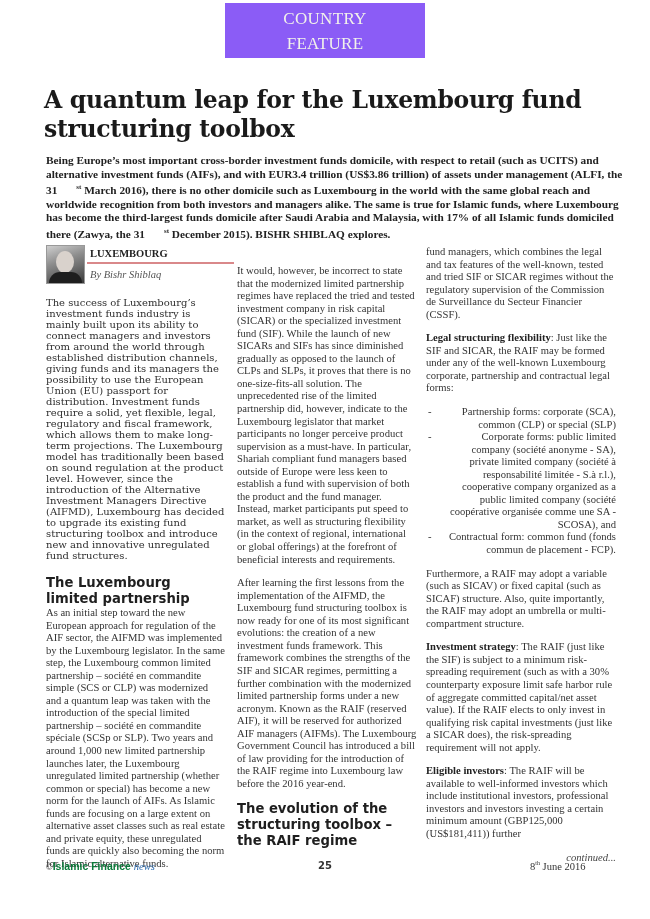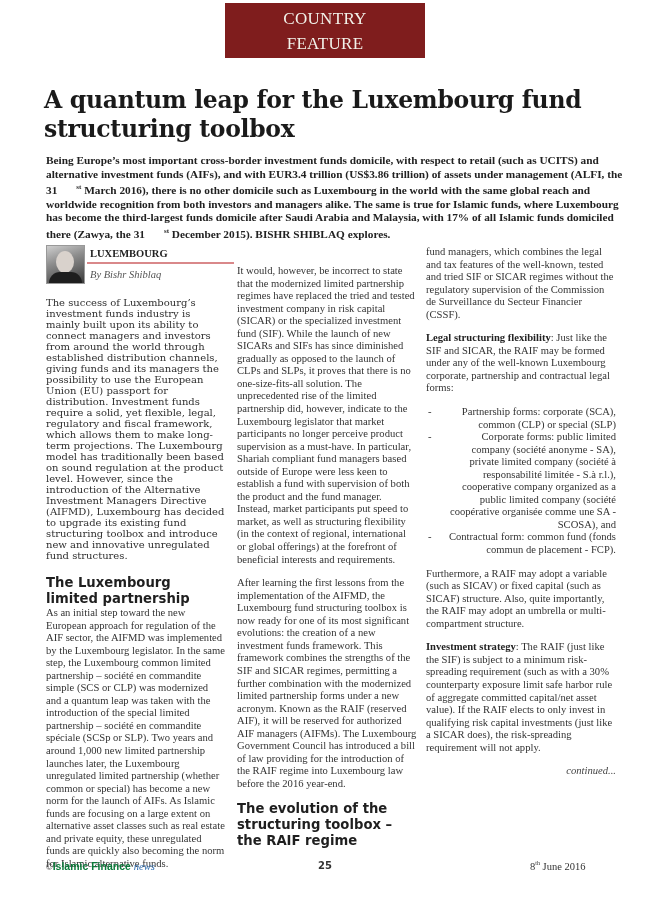--- a/index.html
+++ b/index.html
@@ -1,19 +1,19 @@
 <!DOCTYPE html>
 <html><head>
   <meta charset="utf-8">
   <style>
     html, body { margin: 0; padding: 0; background: #ffffff; }
     body { width: 650px; height: 919px; position: relative; overflow: hidden; color: #2a2a2a; }
     .banner {
       position: absolute; left: 225px; top: 3px; width: 200px; height: 55px;
-      background: #7f1d1d; color: #f2f2ea; text-align: center;
+      background: #8b5cf6; color: #f2f2ea; text-align: center;
       font-family: "Liberation Serif", serif; font-size: 17px; line-height: 17px;
       display: flex; flex-direction: column; justify-content: center; letter-spacing: 0.3px; gap: 8px;
     }
     .title {
       position: absolute; left: 44px; top: 86px; width: 580px;
       font-family: "DejaVu Serif", serif; font-weight: bold; font-size: 23.5px; line-height: 29px;
       color: #1a1a1a; margin: 0; letter-spacing: -0.3px;
     }
     .standfirst {
       position: absolute; left: 46px; top: 154px; width: 578px;
@@ -96,20 +96,21 @@
 <div class="col col3">
   <p>fund managers, which combines the legal and tax features of the well-known, tested and tried SIF or SICAR regimes without the regulatory supervision of the Commission de Surveillance du Secteur Financier (CSSF).</p>
   <p><span class="bold">Legal structuring flexibility</span><span>: Just like the SIF and SICAR, the RAIF may be formed under any of the well-known Luxembourg corporate, partnership and contractual legal forms:</span></p>
   <ul class="forms">
     <li>Partnership forms: corporate (SCA), common (CLP) or special (SLP)</li>
     <li>Corporate forms: public limited company (société anonyme - SA), private limited company (société à responsabilité limitée - S.à r.l.), cooperative company organized as a public limited company (société coopérative organisée comme une SA - SCOSA), and</li>
     <li>Contractual form: common fund (fonds commun de placement - FCP).</li>
   </ul>
   <p>Furthermore, a RAIF may adopt a variable (such as SICAV) or fixed capital (such as SICAF) structure. Also, quite importantly, the RAIF may adopt an umbrella or multi-compartment structure.</p>
   <p><span class="bold">Investment strategy</span><span>: The RAIF (just like the SIF) is subject to a minimum risk-spreading requirement (such as with a 30% counterparty exposure limit safe harbor rule of aggregate committed capital/net asset value). If the RAIF elects to only invest in qualifying risk capital investments (just like a SICAR does), the risk-spreading requirement will not apply.</span></p>
+  <p><span class="bold">Eligible investors</span><span>: The RAIF will be available to well-informed investors which include institutional investors, professional investors and investors investing a certain minimum amount (GBP125,000 (US$181,411)) further</span></p>
   <div class="continued">continued...</div>
 </div>
 
 <div class="footer footer-logo">
   <span class="copy">©</span><span>Islamic Finance</span> <span class="news">news</span>
 </div>
 <div class="footer footer-page">25</div>
 <div class="footer footer-date">
   <span>8</span><sup>th</sup><span> June 2016</span>
 </div>

